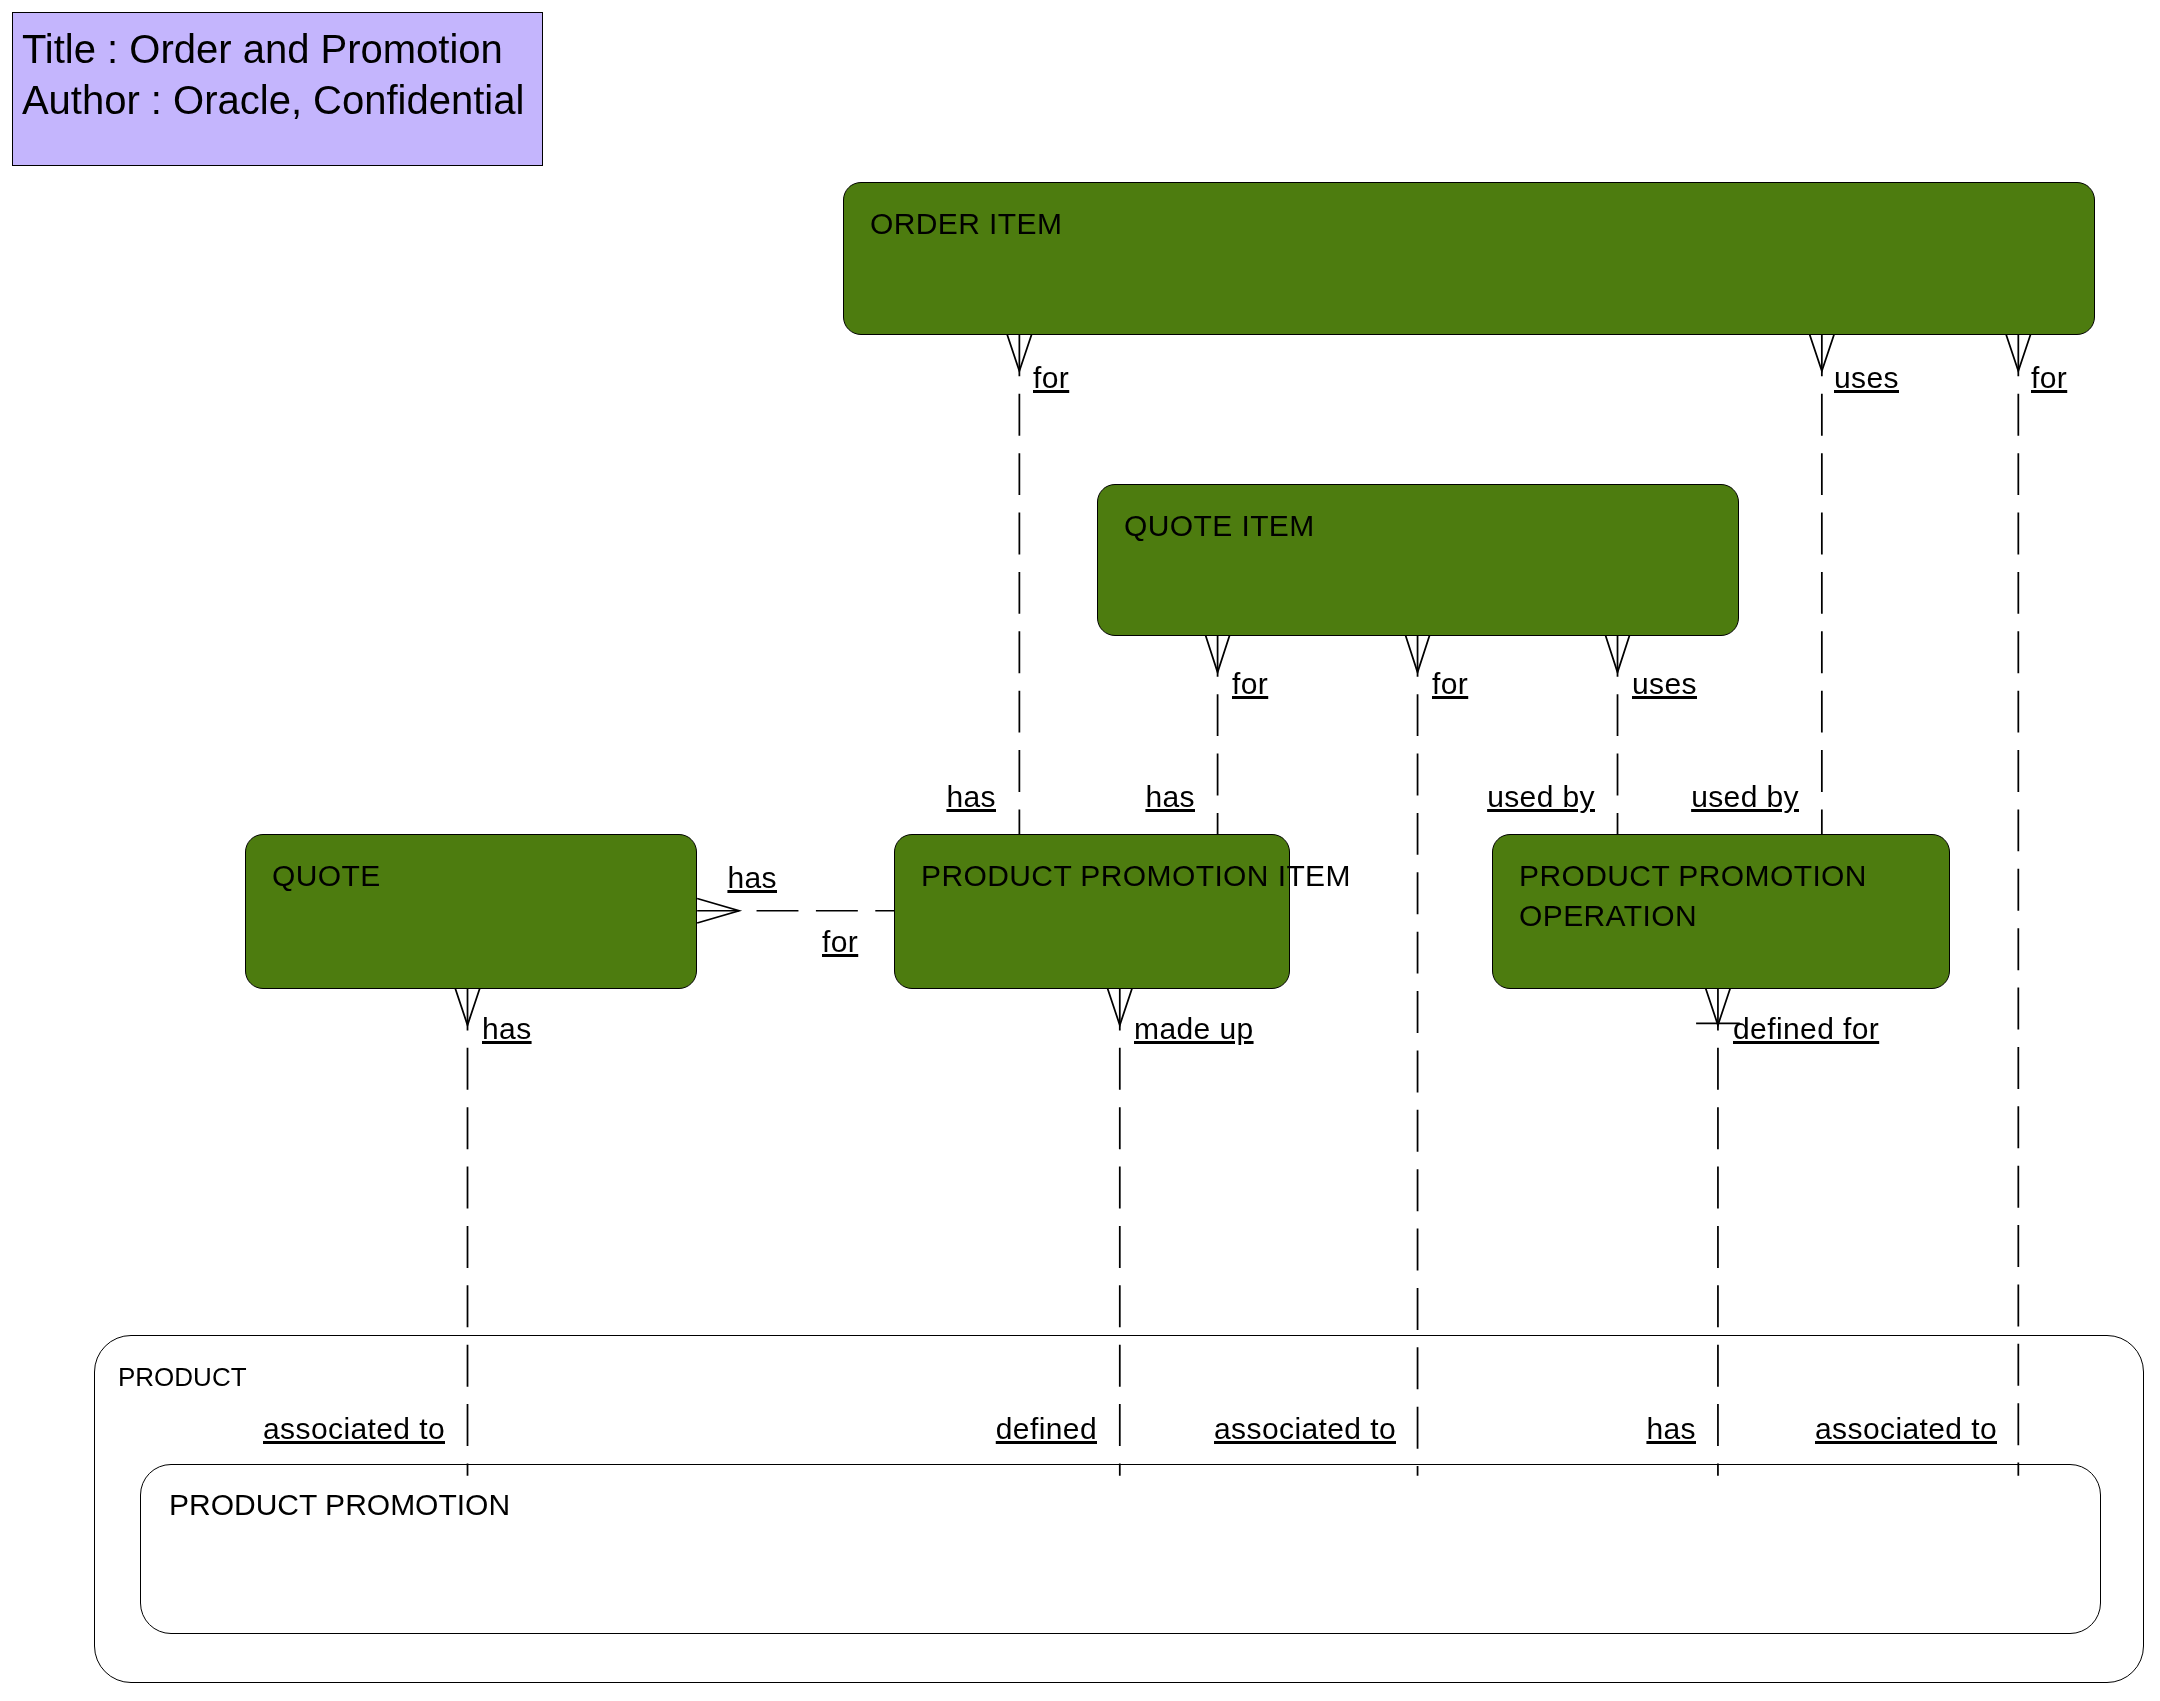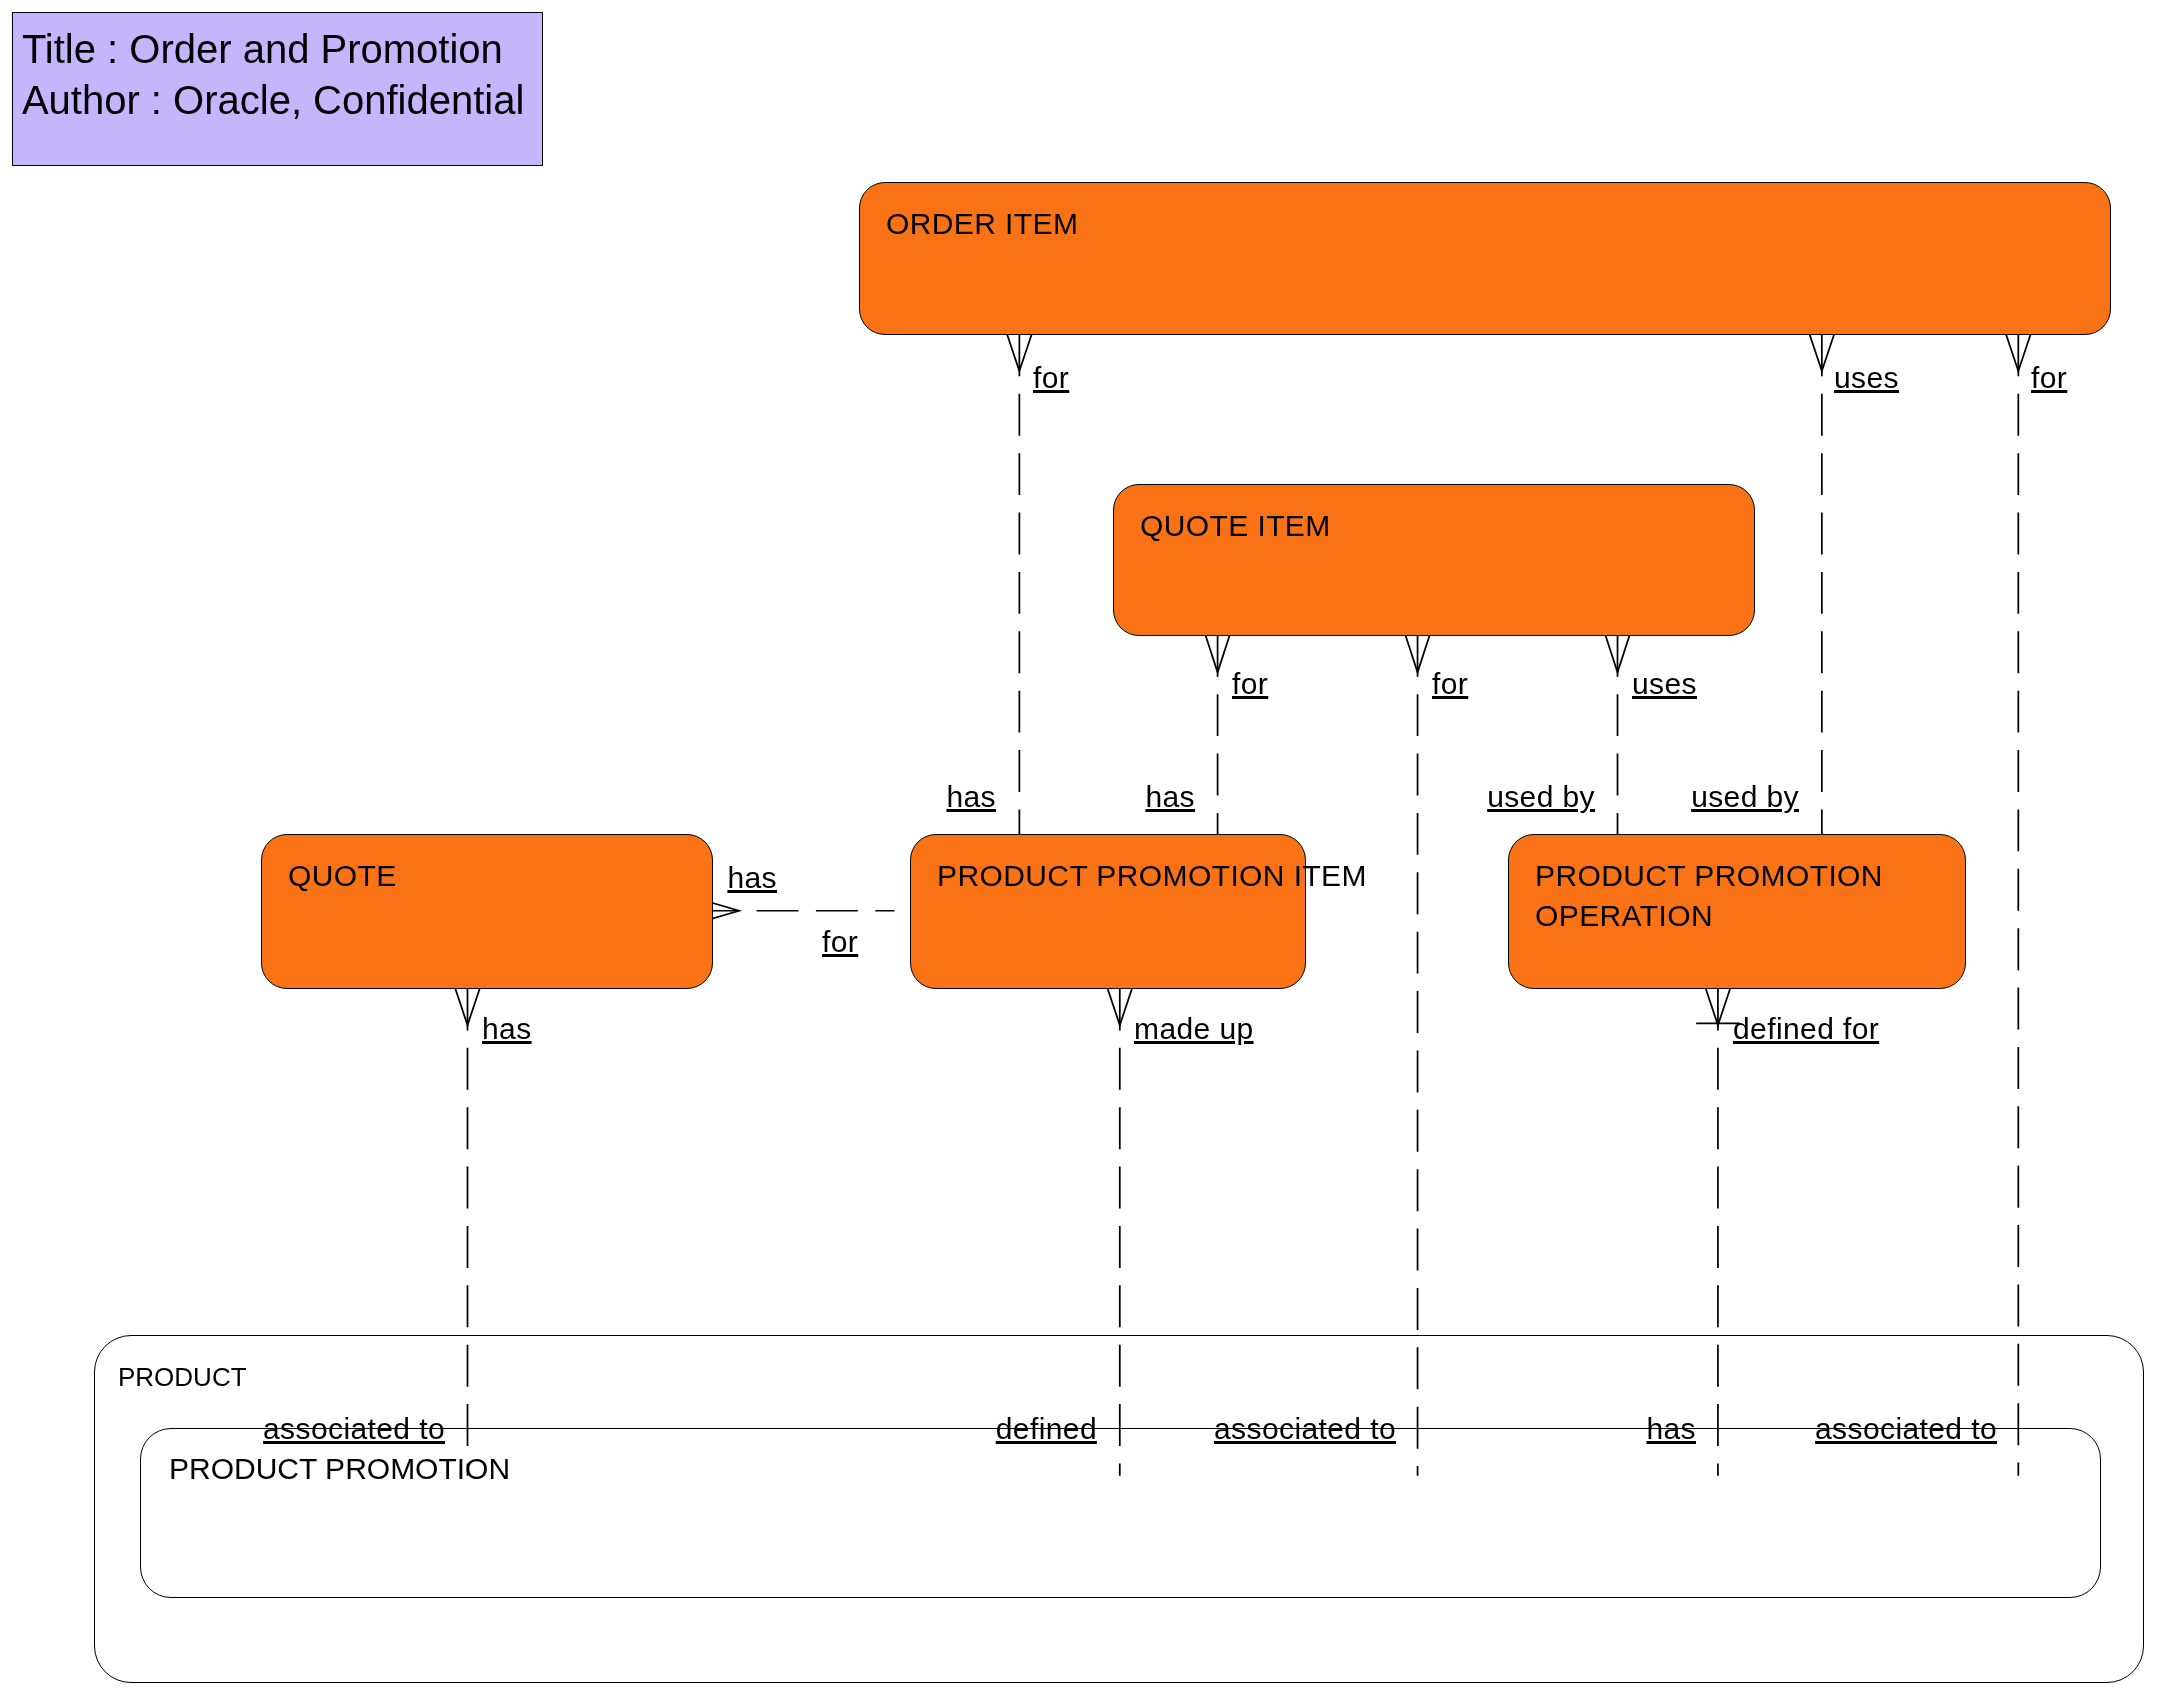--- a/index.html
+++ b/index.html
@@ -30,24 +30,23 @@
     stroke-dasharray: 48 20;
   }
   .prong {
     stroke: #000000;
     stroke-width: 2;
     fill: none;
   }
   .entity {
     position: absolute;
     border: 1.7px solid #000000;
-    border-radius: 26px;
-    background: #f97316;
+    border-radius: 18px;
+    background: #4d7c0f;
     box-sizing: border-box;
-    margin-left: 16px;
   }
   .entity .elabel {
     position: absolute;
     left: 26px;
     top: 21px;
     font-size: 30px;
     line-height: 40px;
     white-space: pre-line;
     letter-spacing: 0.4px;
   }
@@ -165,21 +164,21 @@
   </div>
 
   <div class="entity" style="left:1492px;top:834px;width:458px;height:155px;">
     <span class="elabel" style="width:367px;">PRODUCT PROMOTION OPERATION</span>
   </div>
 
   <div class="bigbox" style="left:94px;top:1335px;width:2050px;height:348px;">
     <span class="elabel" style="position:absolute;left:23px;top:26px;font-size:26px;">PRODUCT</span>
   </div>
 
-  <div class="bigbox" style="left:140px;top:1428px;width:1961px;height:170px;border-radius:31px;">
+  <div class="bigbox" style="left:140px;top:1464px;width:1961px;height:170px;border-radius:31px;">
     <span class="elabel" style="position:absolute;left:28px;top:23px;font-size:30px;">PRODUCT PROMOTION</span>
   </div>
 
   <div class="rlabel" style="left:1033px;top:360px;">for</div>
   <div class="rlabel" style="left:1834px;top:360px;">uses</div>
   <div class="rlabel" style="left:2031px;top:360px;">for</div>
 
   <div class="rlabel" style="left:1232px;top:666px;">for</div>
   <div class="rlabel" style="left:1432px;top:666px;">for</div>
   <div class="rlabel" style="left:1632px;top:666px;">uses</div>

